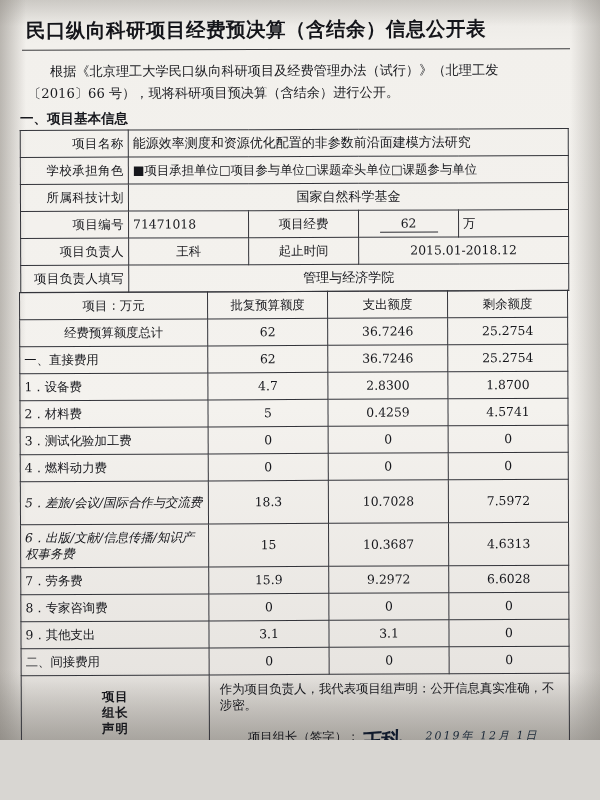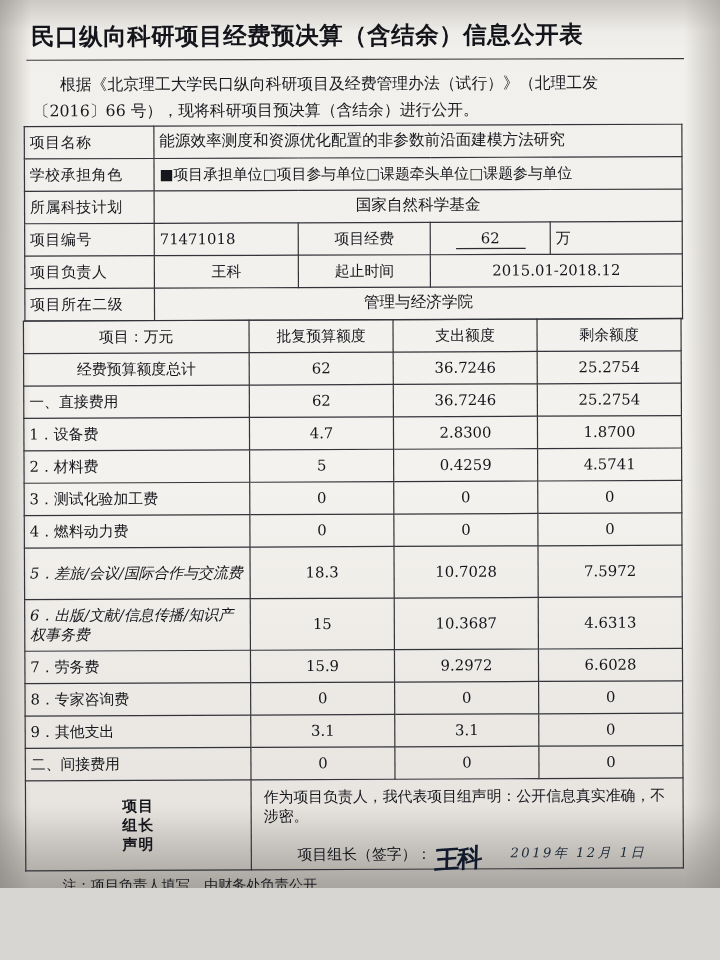--- a/index.html
+++ b/index.html
@@ -103,21 +103,21 @@
   table.grid td {
     border: 1px solid #33343a;
     padding: 2px 4px;
     height: 22px;
     vertical-align: middle;
     line-height: 16px;
   }
   .c { text-align: center; }
   .l { text-align: left; }
   .lbl {
-    text-align: left;
+    text-align: right;
     letter-spacing: 0.5px;
   }
   .big { font-size: 13px; }
   .tall { height: 28px; }
 
   .tbl-wrap {
     transform: rotate(-0.2deg);
     margin-left: 2px;
   }
   .tbl-wrap2 {
@@ -178,20 +178,21 @@
   <div class="content">
 
     <div class="doc-title">民口纵向科研项目经费预决算（含结余）信息公开表</div>
     <div class="title-rule"></div>
 
     <div class="intro">
       <div class="l1">根据《北京理工大学民口纵向科研项目及经费管理办法（试行）》（北理工发</div>
       <div class="l2">〔2016〕66 号），现将科研项目预决算（含结余）进行公开。</div>
     </div>
 
+    <div class="section-head">一、项目基本信息</div>
 
     <div class="tbl-wrap">
       <table class="grid">
         <colgroup>
           <col style="width:108px">
           <col style="width:120px">
           <col style="width:110px">
           <col style="width:100px">
           <col style="width:110px">
         </colgroup>
@@ -217,21 +218,21 @@
             </td>
             <td class="l">万</td>
           </tr>
           <tr>
             <td class="lbl">项目负责人</td>
             <td class="c">王科</td>
             <td class="c">起止时间</td>
             <td class="c" colspan="2">2015.01-2018.12</td>
           </tr>
           <tr>
-            <td class="lbl">项目所在二级</td>
+            <td class="lbl">项目负责人填写</td>
             <td class="c big" colspan="4">管理与经济学院</td>
           </tr>
         </tbody>
       </table>
     </div>
 
 
     <div class="tbl-wrap2">
       <table class="grid">
         <colgroup>

